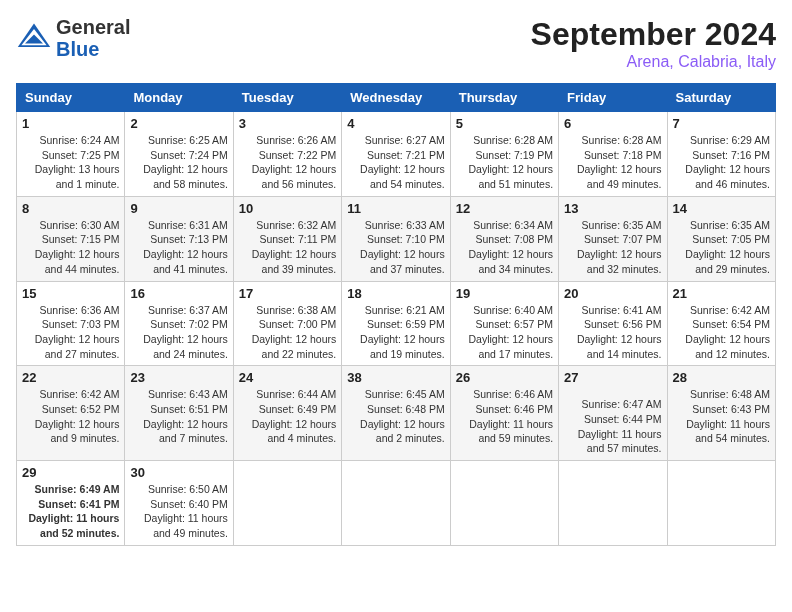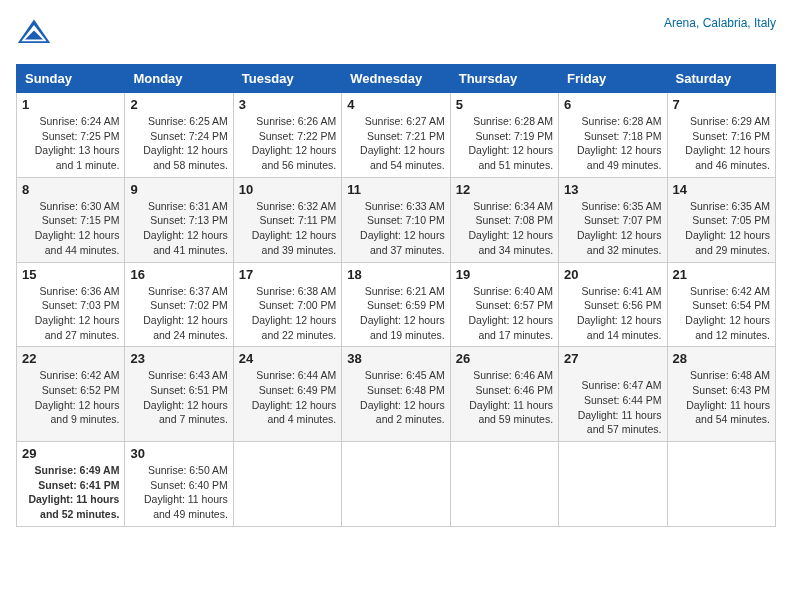--- a/index.html
+++ b/index.html
@@ -34,23 +34,23 @@
     }
     .title-block {
       text-align: right;
     }
     .title-block h1 {
       font-size: 32px;
       font-weight: bold;
       color: #222;
     }
     .title-block h2 {
-      font-size: 12px;
+      font-size: 16px;
       font-weight: normal;
-      color: #0369a1;
+      color: #8b5cf6;
     }
     .calendar {
       width: 100%;
       border-collapse: collapse;
       font-size: 11px;
     }
     .calendar thead tr th {
       background: #1a5fb4;
       color: #fff;
       padding: 6px 8px;
@@ -90,22 +90,27 @@
 </head>
 <body>
 
 <div class="header">
   <div class="logo">
     <svg class="logo-icon" viewBox="0 0 40 40">
       <polygon points="20,4 38,30 2,30" fill="#1a5fb4"></polygon>
       <polygon points="20,10 34,28 6,28" fill="#fff"></polygon>
       <polygon points="20,16 30,26 10,26" fill="#1a5fb4"></polygon>
     </svg>
+    <div class="logo-text">
+      <span class="general">General</span><br>
+      <span class="blue">Blue</span>
+    </div>
   </div>
   <div class="title-block">
+    <h1>September 2024</h1>
     <h2>Arena, Calabria, Italy</h2>
   </div>
 </div>
 
 <table class="calendar">
   <thead>
     <tr>
     <th>Sunday</th>
         <th>Monday</th>
         <th>Tuesday</th>

